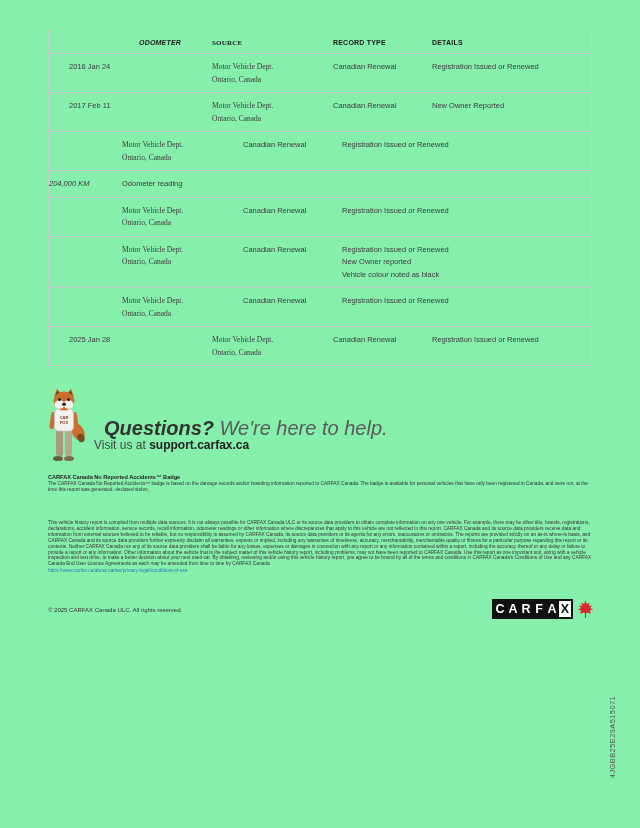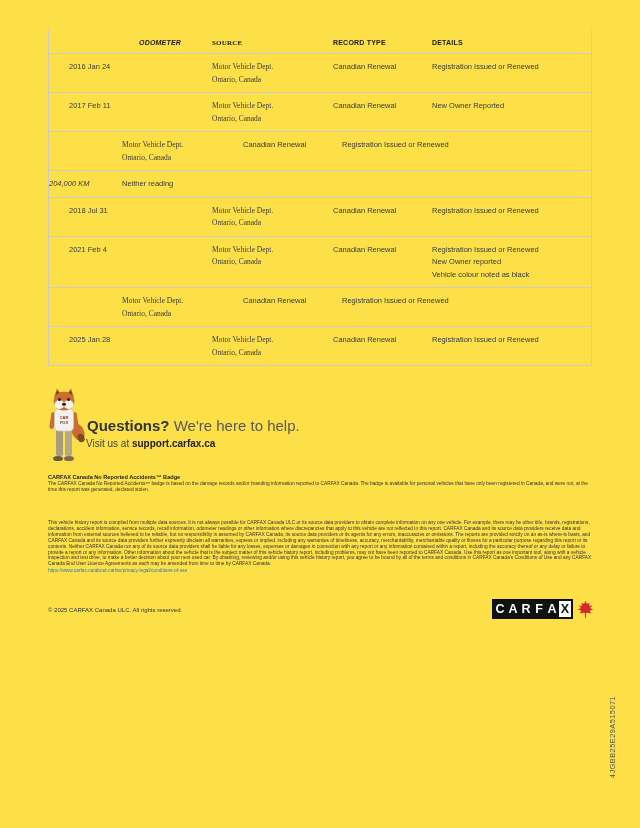--- a/index.html
+++ b/index.html
@@ -1,39 +1,39 @@
 <!DOCTYPE html>
 <html><head>
 <meta charset="utf-8">
 <style>
   * { margin:0; padding:0; box-sizing:border-box; }
   html,body { background:#ffffff; }
   body { font-family:"Liberation Sans", sans-serif; color:#333; }
-  .page { position:relative; width:640px; height:828px; background:#fde047; overflow:hidden; }
+  .page { position:relative; width:640px; height:828px; background:#86efac; overflow:hidden; }
 
   
   .report-table { position:absolute; left:48px; top:30px; width:544px;
     border-left:1px solid #ccc; border-right:1px solid #ccc; font-size:7.5px; color:#3a3a3a; }
   .thead { display:flex; border-bottom:1px solid #ccc; padding:9px 0 6px 0;
     font-size:7px; font-weight:bold; color:#1a1a1a; letter-spacing:.2px; }
   .trow { display:flex; border-bottom:1px solid #ccc; padding:7px 0 6px 0; line-height:12.5px; }
   .c { white-space:pre-line; }
   .c.date { width:90px; padding-left:20px; }
   .c.odo  { width:73px;font-style:italic; }
   .c.src  { width:121px;font-family:Liberation Serif, serif; }
   .c.rec  { width:99px; }
   .c.det  { flex:1; padding-right:6px; }
 
   
   .help { position:absolute; left:44px; top:388px; }
   .fox { position:absolute; left:0; top:0; }
-  .help-title { position:absolute; left:43px; top:29px; width:400px; font-size:15px; white-space:nowrap; }
+  .help-title { position:absolute; left:60px; top:29px; width:400px; font-size:20px; white-space:nowrap;font-style:italic; }
   .help-title .q { font-weight:bold; color:#333; }
   .help-title .rest { color:#595959; }
-  .help-visit { position:absolute; left:42px; top:50px; font-size:10px; color:#444; white-space:nowrap; }
+  .help-visit { position:absolute; left:50px; top:50px; font-size:12px; color:#444; white-space:nowrap; }
   .help-visit .lnk { font-weight:bold; color:#222; text-decoration:none; }
 
   
   .badge { position:absolute; left:48px; top:474px; width:546px; color:#222; }
   .badge h3 { font-size:5.6px; font-weight:bold; margin-bottom:1px; }
   .badge p { font-size:4.8px; line-height:5.9px; color:#333; }
 
   .disclaimer { position:absolute; left:48px; top:520px; width:545px; font-size:4.8px; line-height:5.9px; color:#333; }
   .disclaimer a { color:#2b7bb9; text-decoration:none; display:inline-block; margin-top:1px; word-break:break-all; }
 
@@ -83,33 +83,31 @@
     </div>
     <div class="trow">
       <div class="c odo"></div>
       <div class="c src">Motor Vehicle Dept.
 Ontario, Canada</div>
       <div class="c rec">Canadian Renewal</div>
       <div class="c det">Registration Issued or Renewed</div>
     </div>
     <div class="trow">
       <div class="c odo">204,000 KM</div>
-      <div class="c rec">Neither reading</div>
+      <div class="c rec">Odometer reading</div>
       <div class="c det"></div>
     </div>
     <div class="trow">
-      <div class="c date">2018 Jul 31</div>
-      <div class="c odo"></div>
-      <div class="c src">Motor Vehicle Dept.
-Ontario, Canada</div>
-      <div class="c rec">Canadian Renewal</div>
-      <div class="c det">Registration Issued or Renewed</div>
-    </div>
-    <div class="trow">
-      <div class="c date">2021 Feb 4</div>
+      <div class="c odo"></div>
+      <div class="c src">Motor Vehicle Dept.
+Ontario, Canada</div>
+      <div class="c rec">Canadian Renewal</div>
+      <div class="c det">Registration Issued or Renewed</div>
+    </div>
+    <div class="trow">
       <div class="c odo"></div>
       <div class="c src">Motor Vehicle Dept.
 Ontario, Canada</div>
       <div class="c rec">Canadian Renewal</div>
       <div class="c det">Registration Issued or Renewed
 New Owner reported
 Vehicle colour noted as black</div>
     </div>
     <div class="trow">
       <div class="c odo"></div>

